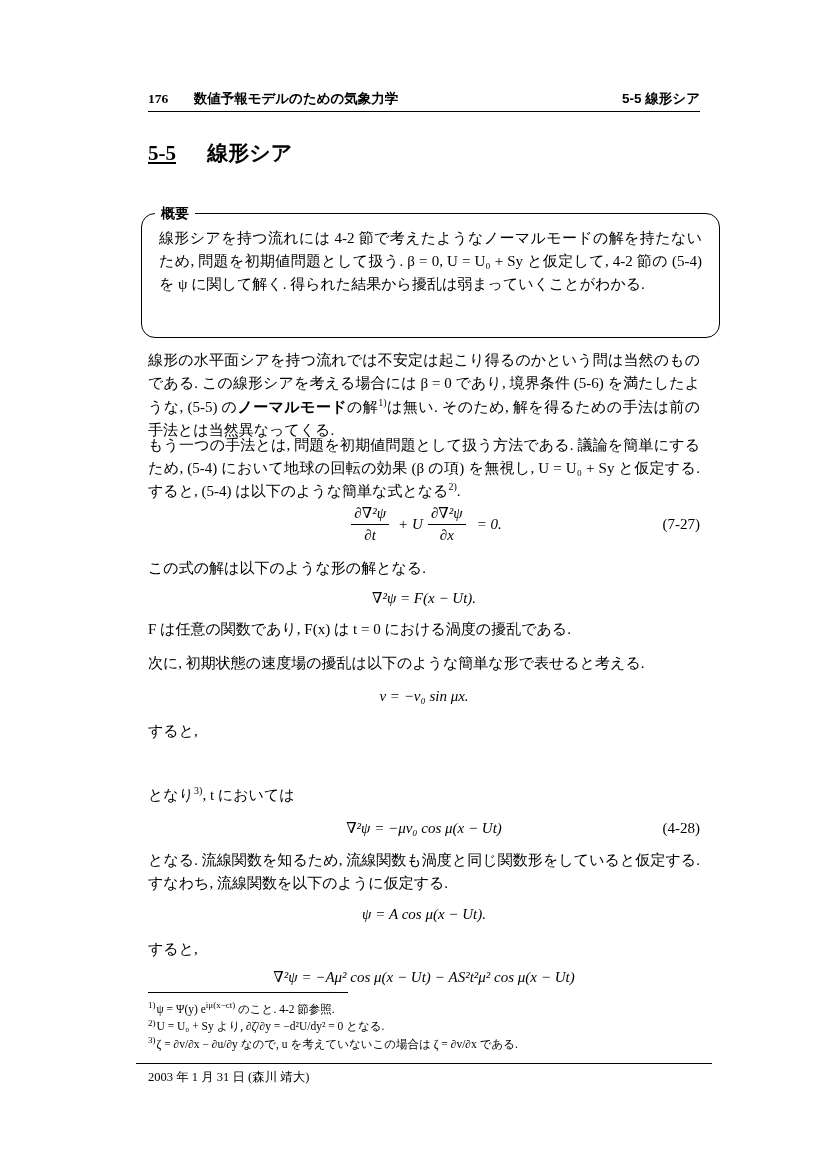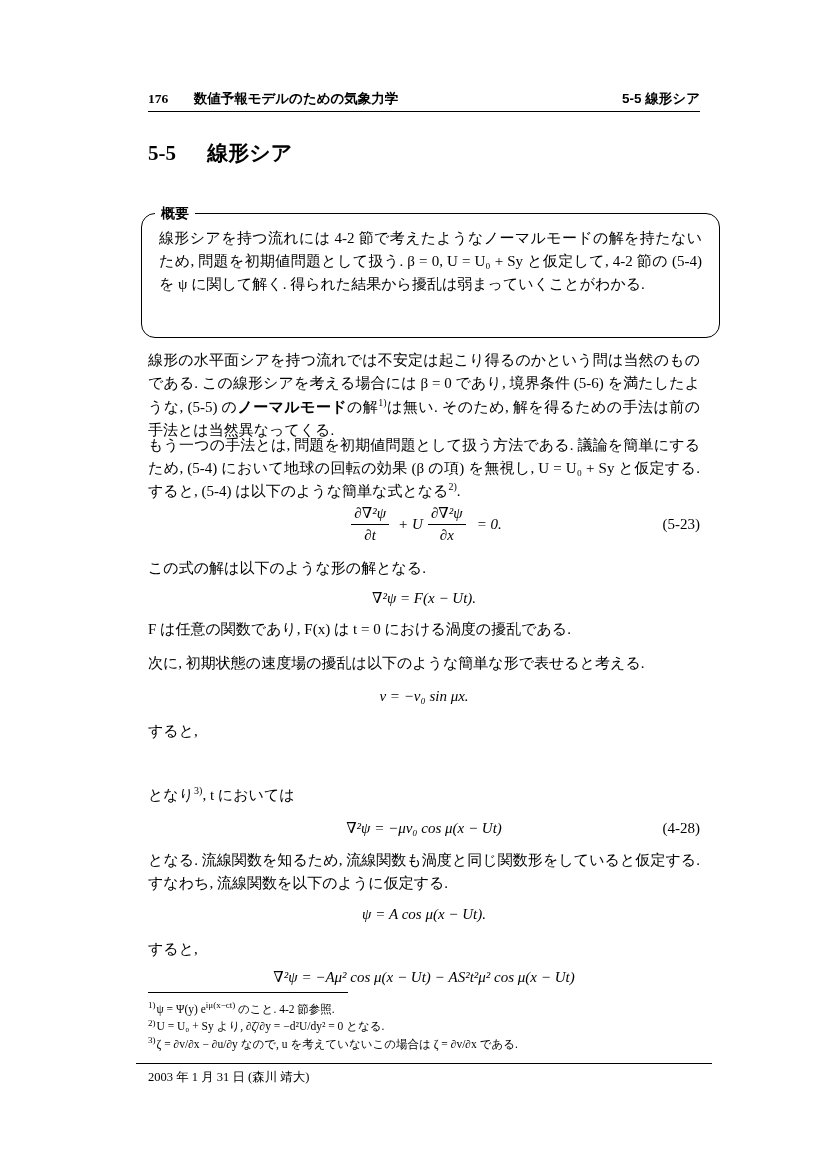--- a/index.html
+++ b/index.html
@@ -17,21 +17,21 @@
 
   
   .hdr { left:148px; top:90px; width:552px; height:20px; font-size:13.5px; font-weight:bold; }
   .hdr .pgnum { font-family:"Liberation Serif","DejaVu Serif",serif; }
   .hdr .booktitle { font-family:"Liberation Sans","DejaVu Sans",sans-serif; margin-left:22px; }
   .hdr .secref { float:right; font-family:"Liberation Sans","DejaVu Sans",sans-serif; }
   .hdr-rule { left:148px; top:111px; width:552px; height:1px; background:#000; }
 
   
   .sec-title { left:148px; top:139px; font-size:21px; font-weight:bold; }
-  .sec-title .num { font-family:"Liberation Serif","DejaVu Serif",serif; }
+  .sec-title .num { font-family:"Liberation Serif","DejaVu Serif",serif;text-decoration:underline; }
   .sec-title .txt { font-family:"Liberation Sans","DejaVu Sans",sans-serif; margin-left:26px; }
 
   
   .abstract-box {
     left:141px; top:213px; width:579px; height:125px;
     box-sizing:border-box;
     border:1.6px solid #000; border-radius:14px;
     padding:13px 17px 0 17px;
     line-height:23px;
   }
@@ -100,21 +100,21 @@
       <span class="num">∂∇²ψ</span>
       <span class="den">∂t</span>
     </span>
     <span class="op">+</span>
     <span>U</span>
     <span class="frac">
       <span class="num">∂∇²ψ</span>
       <span class="den">∂x</span>
     </span>
     <span class="rhs">= 0.</span>
-    <span class="eq-tag">(5-23)</span>
+    <span class="eq-tag">(7-27)</span>
   </div>
 
   <div class="abs tb" style="top:557px">この式の解は以下のような形の解となる.</div>
 
   <div class="abs eq" style="top:586px; height:23px;">
     <span>∇²ψ = F(x − Ut).</span>
   </div>
 
   <div class="abs tb" style="top:618px">F は任意の関数であり, F(x) は t = 0 における渦度の擾乱である.</div>
 

